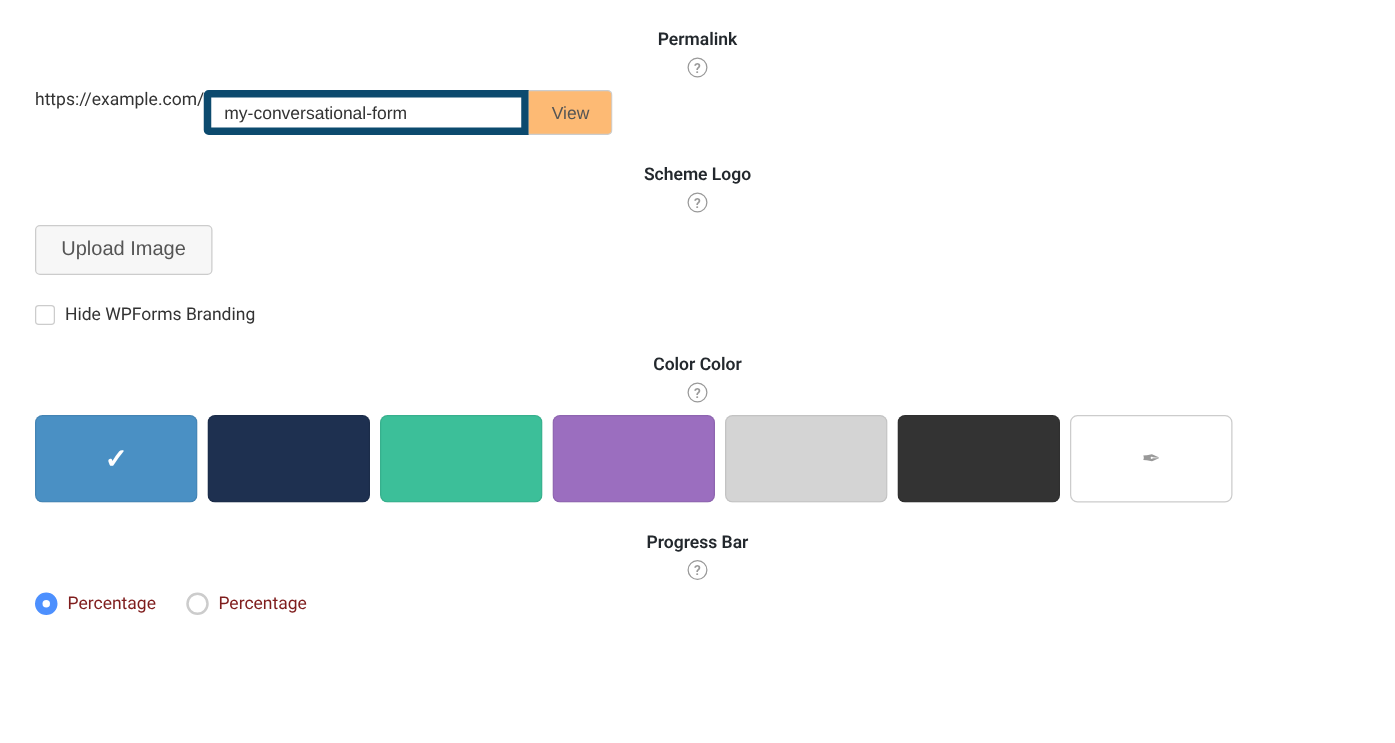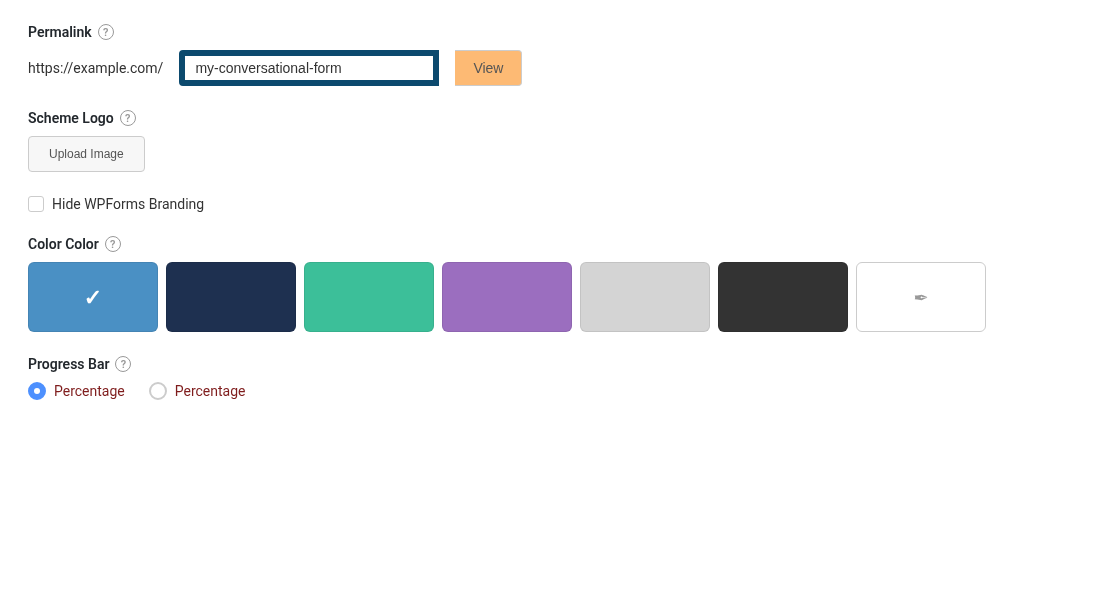--- a/index.html
+++ b/index.html
@@ -22,42 +22,42 @@
     }
 
     .section-label {
       display: flex;
       align-items: center;
       gap: 6px;
       font-size: 14px;
       font-weight: 600;
       color: #23282d;
       margin-bottom: 10px;
+      flex-direction: column;
     }
 
     .help-icon {
       width: 16px;
       height: 16px;
       border-radius: 50%;
       border: 1.5px solid #999;
       display: inline-flex;
       align-items: center;
       justify-content: center;
       font-size: 11px;
       color: #999;
       font-weight: 600;
       cursor: pointer;
       flex-shrink: 0;
     }
 
     
     .permalink-row {
       display: flex;
-      align-items: center;
-      gap: 16px;
+      gap: 0;
       margin-bottom: 4px;
     }
 
     .permalink-base {
       font-size: 14px;
       color: #333;
       white-space: nowrap;
       margin-right: 0;
     }
 
@@ -85,21 +85,21 @@
       height: 36px;
       white-space: nowrap;
     }
 
     
     .upload-btn {
       border: 1px solid #ccc;
       border-radius: 4px;
       background: #f7f7f7;
       padding: 10px 20px;
-      font-size: 12px;
+      font-size: 16px;
       font-weight: 500;
       color: #555;
       cursor: pointer;
       display: inline-block;
     }
 
     
     .checkbox-row {
       display: flex;
       align-items: flex-end;

